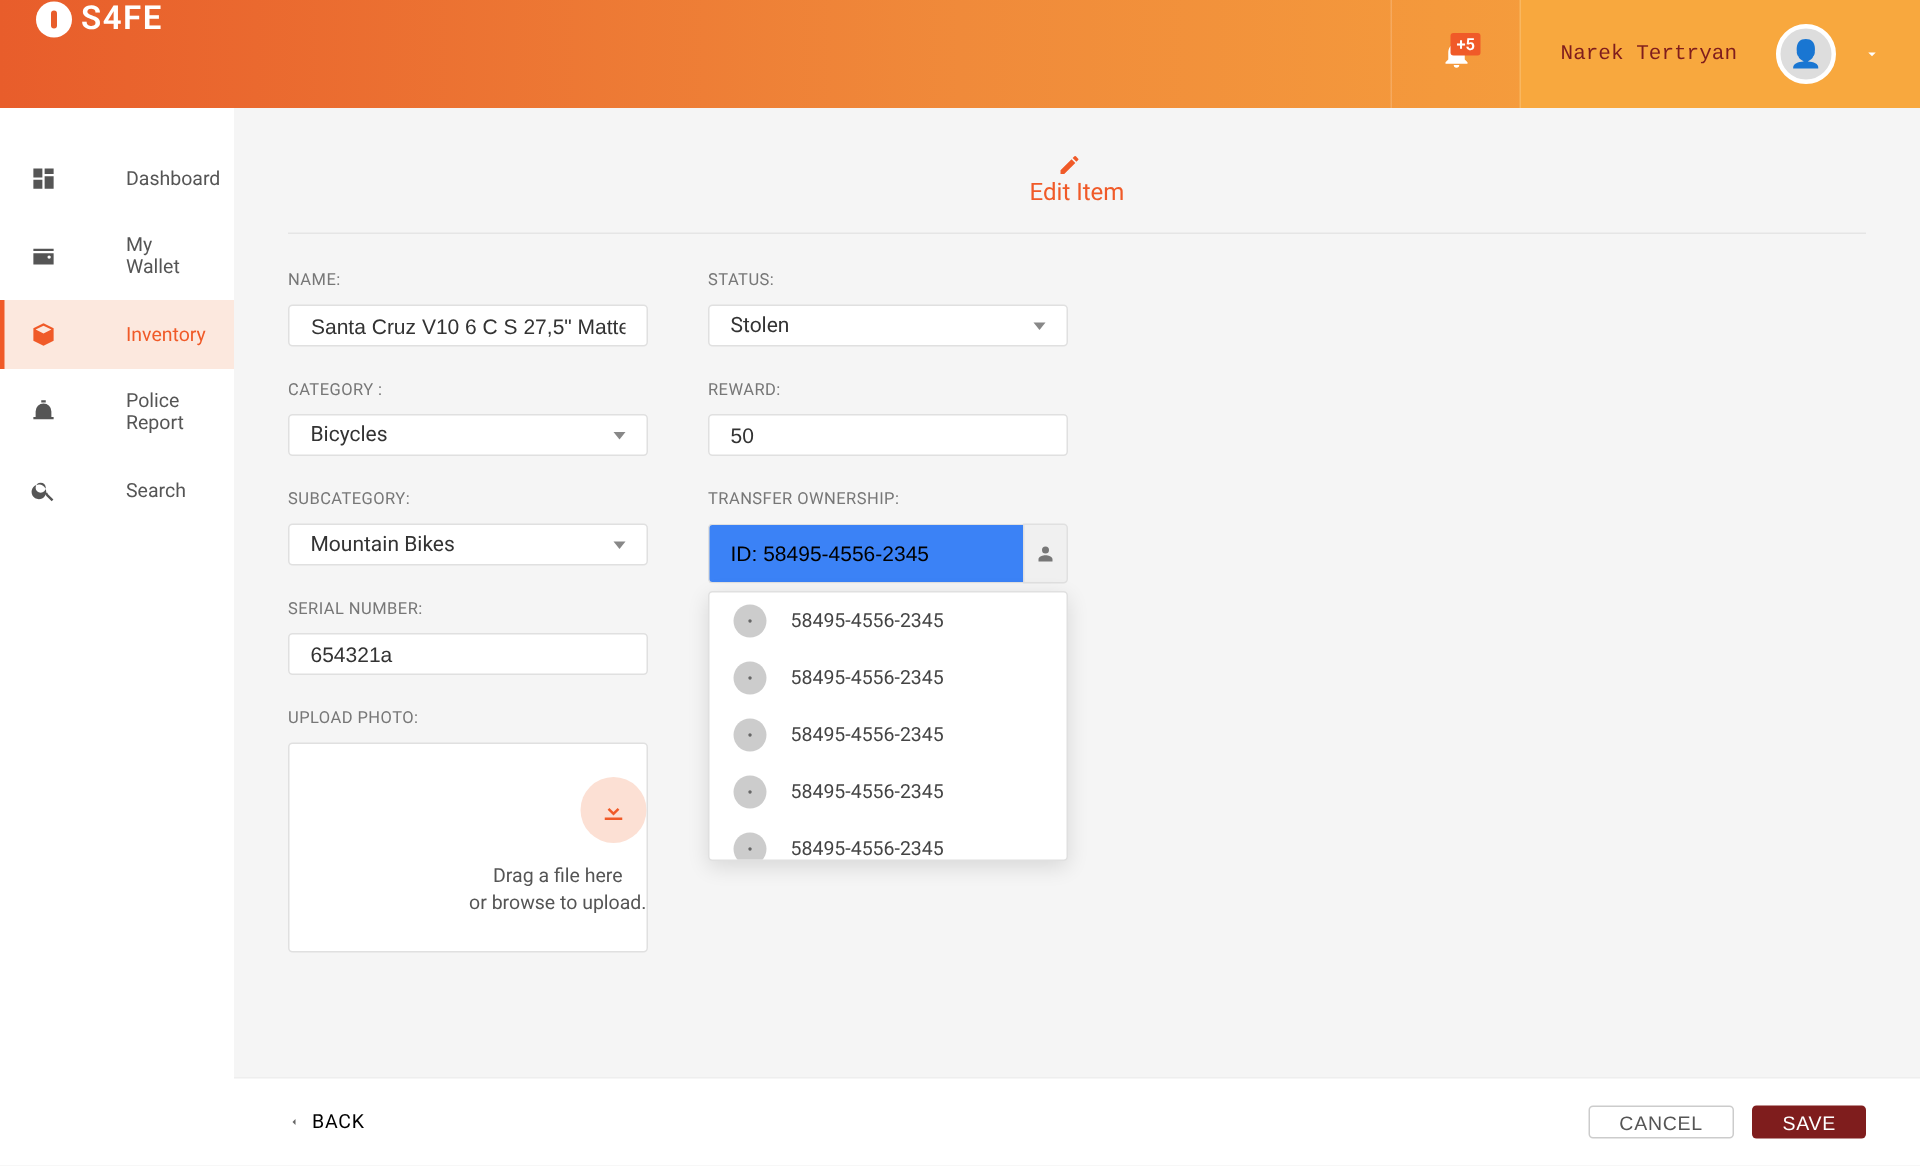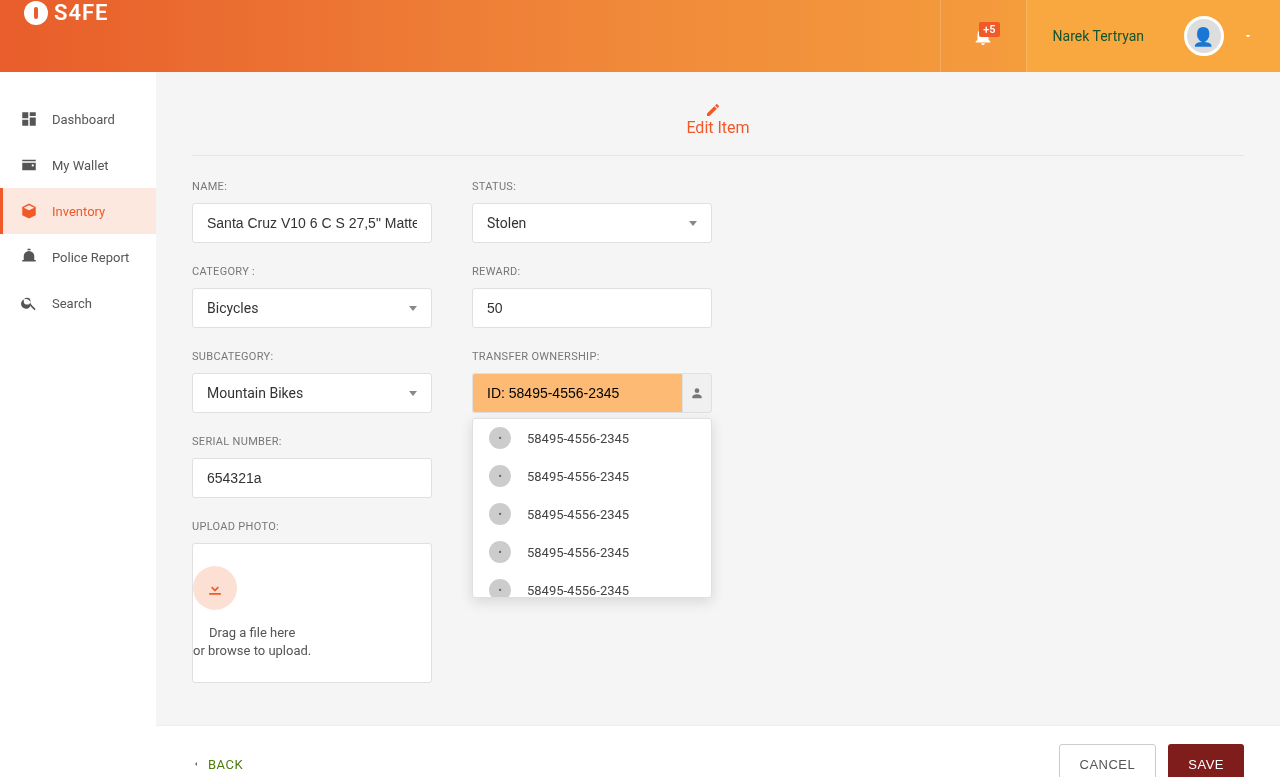--- a/index.html
+++ b/index.html
@@ -9,66 +9,66 @@
 .header { height: 72px; display: flex; align-items: flex-start; background: linear-gradient(90deg, #e85d2b 0%, #f08a3a 50%, #f8a83e 100%); }
 .logo { display: flex; align-items: center; padding: 0 24px; width: 156px; }
 .logo-icon { width: 24px; height: 24px; background: #fff; border-radius: 50%; position: relative; margin-right: 6px; }
 .logo-icon::after { content: ""; position: absolute; width: 4px; height: 12px; background: #e85d2b; top: 6px; left: 10px; border-radius: 2px; }
 .logo-text { color: #fff; font-size: 22px; font-weight: 600; letter-spacing: 1px; }
 .header-spacer { flex: 1; }
 .notif-box { width: 86px; height: 72px; display: flex; align-items: center; justify-content: center; border-left: 1px solid rgba(255,255,255,0.18); position: relative; cursor: pointer; }
 .bell-icon { width: 22px; height: 22px; fill: #fff; }
 .badge { position: absolute; top: 22px; right: 26px; background: #f05a28; color: #fff; font-size: 11px; padding: 1px 4px; border-radius: 2px; font-weight: 600; }
 .user-box { display: flex; align-items: center; padding: 0 26px; height: 72px; border-left: 1px solid rgba(255,255,255,0.18); cursor: pointer; background: #f8a83e; }
-.user-name { color: #14532d; font-size: 14px; margin-right: 40px; }
+.user-name { color: #7f1d1d; font-size: 14px; margin-right: 26px; font-family: Liberation Mono, monospace; }
 .avatar { width: 40px; height: 40px; border-radius: 50%; background: #ddd; border: 3px solid #fff; margin-right: 18px; display:flex; align-items:center; justify-content:center; color:#888; font-size:18px;}
 .chevron-down { width: 12px; height: 12px; fill: #fff; }
 
 
 .layout { display: flex; min-height: calc(100vh - 72px); }
 .sidebar { width: 156px; background: #fff; padding-top: 24px; }
-.nav-item { display: flex; align-items: center; padding: 14px 20px; font-size: 13px; color: #555; cursor: pointer; }
+.nav-item { display: flex; align-items: center; padding: 14px 20px; font-size: 13px; color: #555; cursor: pointer; gap: 32px; }
 .nav-item.active { background: #fce8de; color: #f05a28; border-left: 3px solid #f05a28; padding-left: 17px; }
 .nav-icon { width: 18px; height: 18px; margin-right: 14px; fill: currentColor; flex-shrink:0; }
 
 
 .main { flex: 1; padding: 0; background: #f5f5f5; display:flex; flex-direction:column; }
 .content { flex:1; padding: 30px 36px 20px; }
 .page-title-row { display: flex; align-items: center; padding-bottom: 18px; border-bottom: 1px solid #e5e5e5; margin-bottom: 24px; flex-direction: column; }
 .edit-icon { width: 16px; height: 16px; fill: #f05a28; margin-right: 10px; }
 .page-title { color: #f05a28; font-size: 16px; font-weight: 400; }
 
 .form-grid { display: flex; gap: 40px; }
 .form-col { width: 240px; }
 .field { margin-bottom: 22px; position: relative; }
 .field-label { font-size: 11px; color: #777; text-transform: uppercase; margin-bottom: 10px; display: block; letter-spacing: 0.3px; }
-.input, .select { width: 100%; height: 40px; border: 1px solid #e0e0e0; border-radius: 3px; padding: 0 14px; font-size: 14px; color: #333; background: #fff; outline: none; }
+.input, .select { width: 100%; height: 28px; border: 1px solid #e0e0e0; border-radius: 3px; padding: 0 14px; font-size: 14px; color: #333; background: #fff; outline: none; }
 .select { display: flex; align-items: center; justify-content: space-between; cursor: pointer; gap: 25px; }
 .select-caret { width: 0; height: 0; border-left: 4px solid transparent; border-right: 4px solid transparent; border-top: 5px solid #888; }
 
 .transfer-row { display: flex; }
-.transfer-input { flex: 1; height: 40px; border: 1px solid #e0e0e0; border-right: none; border-radius: 3px 0 0 3px; padding: 0 14px; font-size: 14px; background: #fdba74; outline:none; }
+.transfer-input { flex: 1; height: 40px; border: 1px solid #e0e0e0; border-right: none; border-radius: 3px 0 0 3px; padding: 0 14px; font-size: 14px; background: #3b82f6; outline:none; }
 .transfer-btn { width: 38px; height: 40px; border: 1px solid #e0e0e0; background: #f0f0f0; border-radius: 0 3px 3px 0; display: flex; align-items: center; justify-content: center; cursor: pointer; }
 .person-icon { width: 14px; height: 14px; fill: #777; }
 
 .dropdown { position: absolute; top: 68px; left: 0; right: 0; background: #fff; border: 1px solid #e0e0e0; border-radius: 3px; box-shadow: 0 4px 14px rgba(0,0,0,0.12); max-height: 180px; overflow: hidden; z-index: 10; }
 .dropdown-item { display: flex; align-items: center; padding: 8px 16px; cursor: pointer; font-size: 13px; color: #444; }
 .dd-avatar { width: 22px; height: 22px; border-radius: 50%; background: #ccc; margin-right: 16px; display:flex; align-items:center; justify-content:center; font-size:11px; color:#666;}
 
-.upload-box { border: 1px solid #e0e0e0; border-radius: 3px; background: #fff; height: 140px; display: flex; flex-direction: column; align-items: flex-start; justify-content: center; cursor: pointer; }
+.upload-box { border: 1px solid #e0e0e0; border-radius: 3px; background: #fff; height: 140px; display: flex; flex-direction: column; align-items: flex-end; justify-content: center; cursor: pointer; }
 .upload-circle { width: 44px; height: 44px; border-radius: 50%; background: #fce0d4; display: flex; align-items: center; justify-content: center; margin-bottom: 14px; }
 .download-icon { width: 20px; height: 20px; fill: #f05a28; }
 .upload-text { font-size: 13px; color: #555; text-align: center; line-height: 1.4; }
 
 
 .footer { background: #fff; border-top: 1px solid #eee; padding: 18px 36px; display: flex; align-items: center; }
-.back-link { display: flex; align-items: center; color: #4d7c0f; font-size: 13px; cursor: pointer; letter-spacing: 0.5px; }
+.back-link { display: flex; align-items: center; color: #000000; font-size: 13px; cursor: pointer; letter-spacing: 0.5px; }
 .back-chevron { width: 8px; height: 12px; fill: #666; margin-right: 8px; }
 .footer-spacer { flex: 1; }
-.btn { height: 40px; padding: 0 20px; border-radius: 3px; font-size: 13px; letter-spacing: 0.5px; cursor: pointer; display: inline-flex; align-items: center; }
+.btn { height: 22px; padding: 0 20px; border-radius: 3px; font-size: 13px; letter-spacing: 0.5px; cursor: pointer; display: inline-flex; align-items: center; }
 .btn-cancel { border: 1px solid #ccc; background: #fff; color: #555; margin-right: 12px; }
 .btn-save { border: none; background: #7f1d1d; color: #fff; }
 </style>
 </head>
 <body>
 
 <div class="header">
   <div class="logo">
     <span class="logo-icon"></span>
     <span class="logo-text">S4FE</span>

